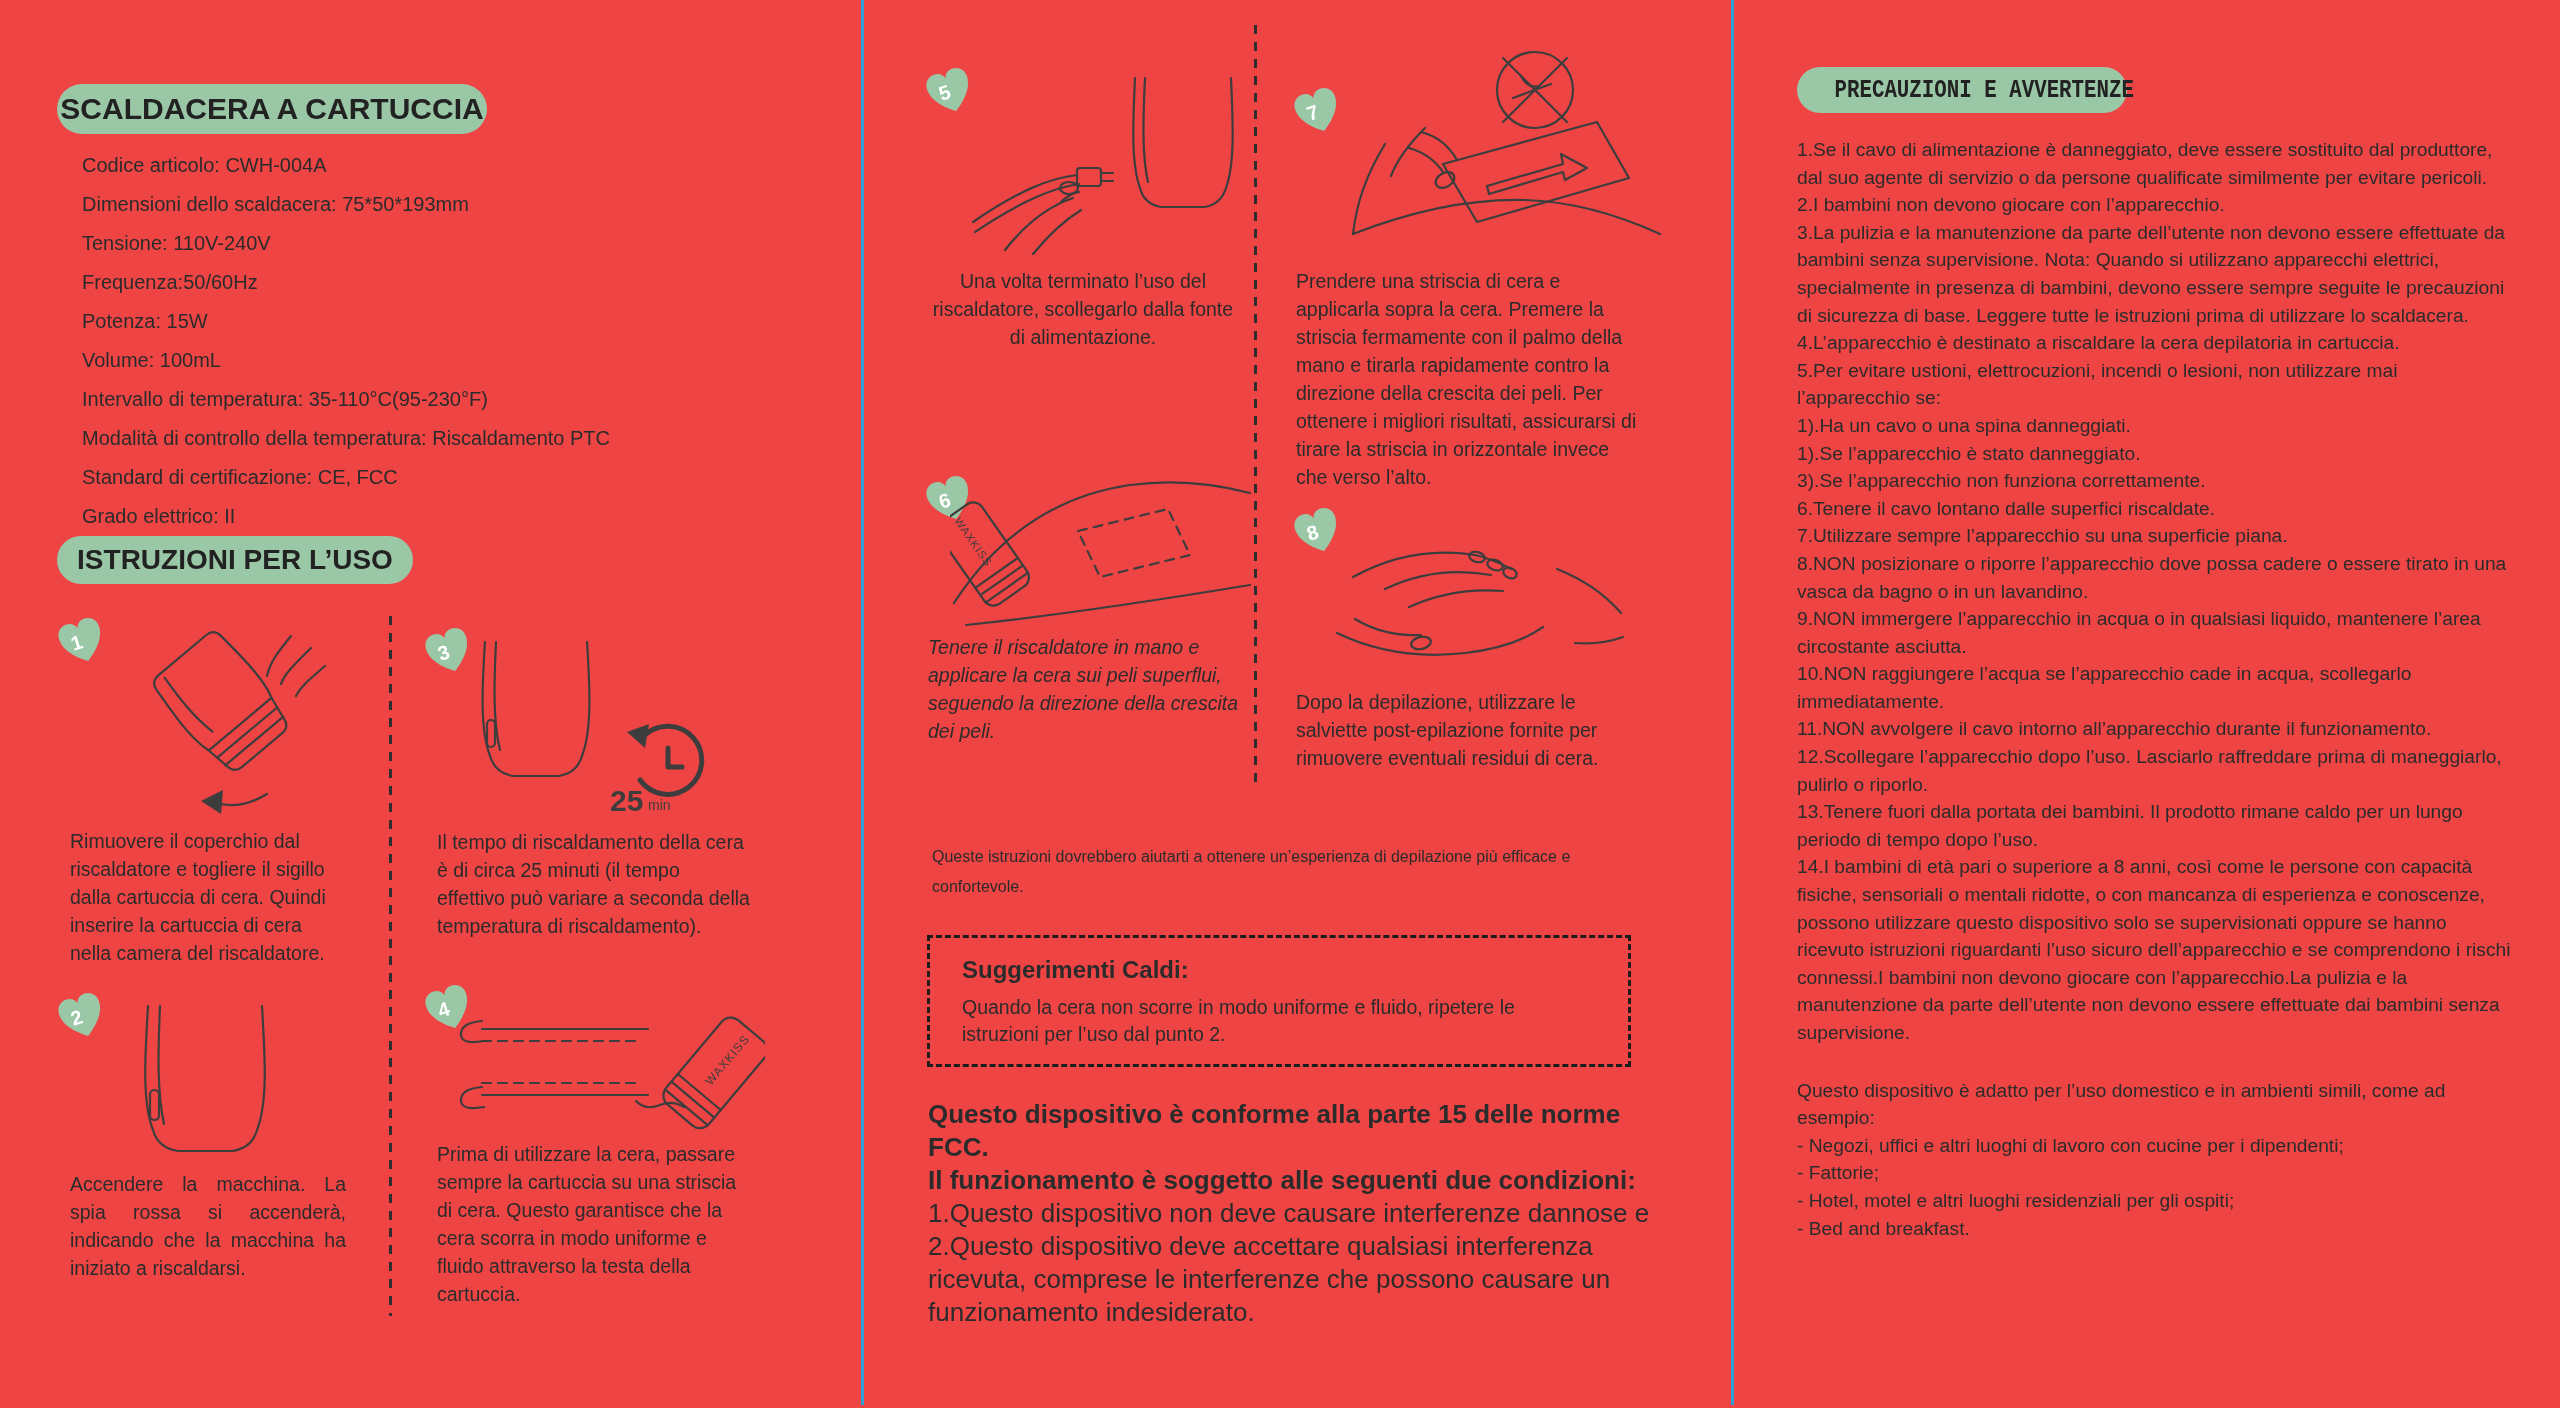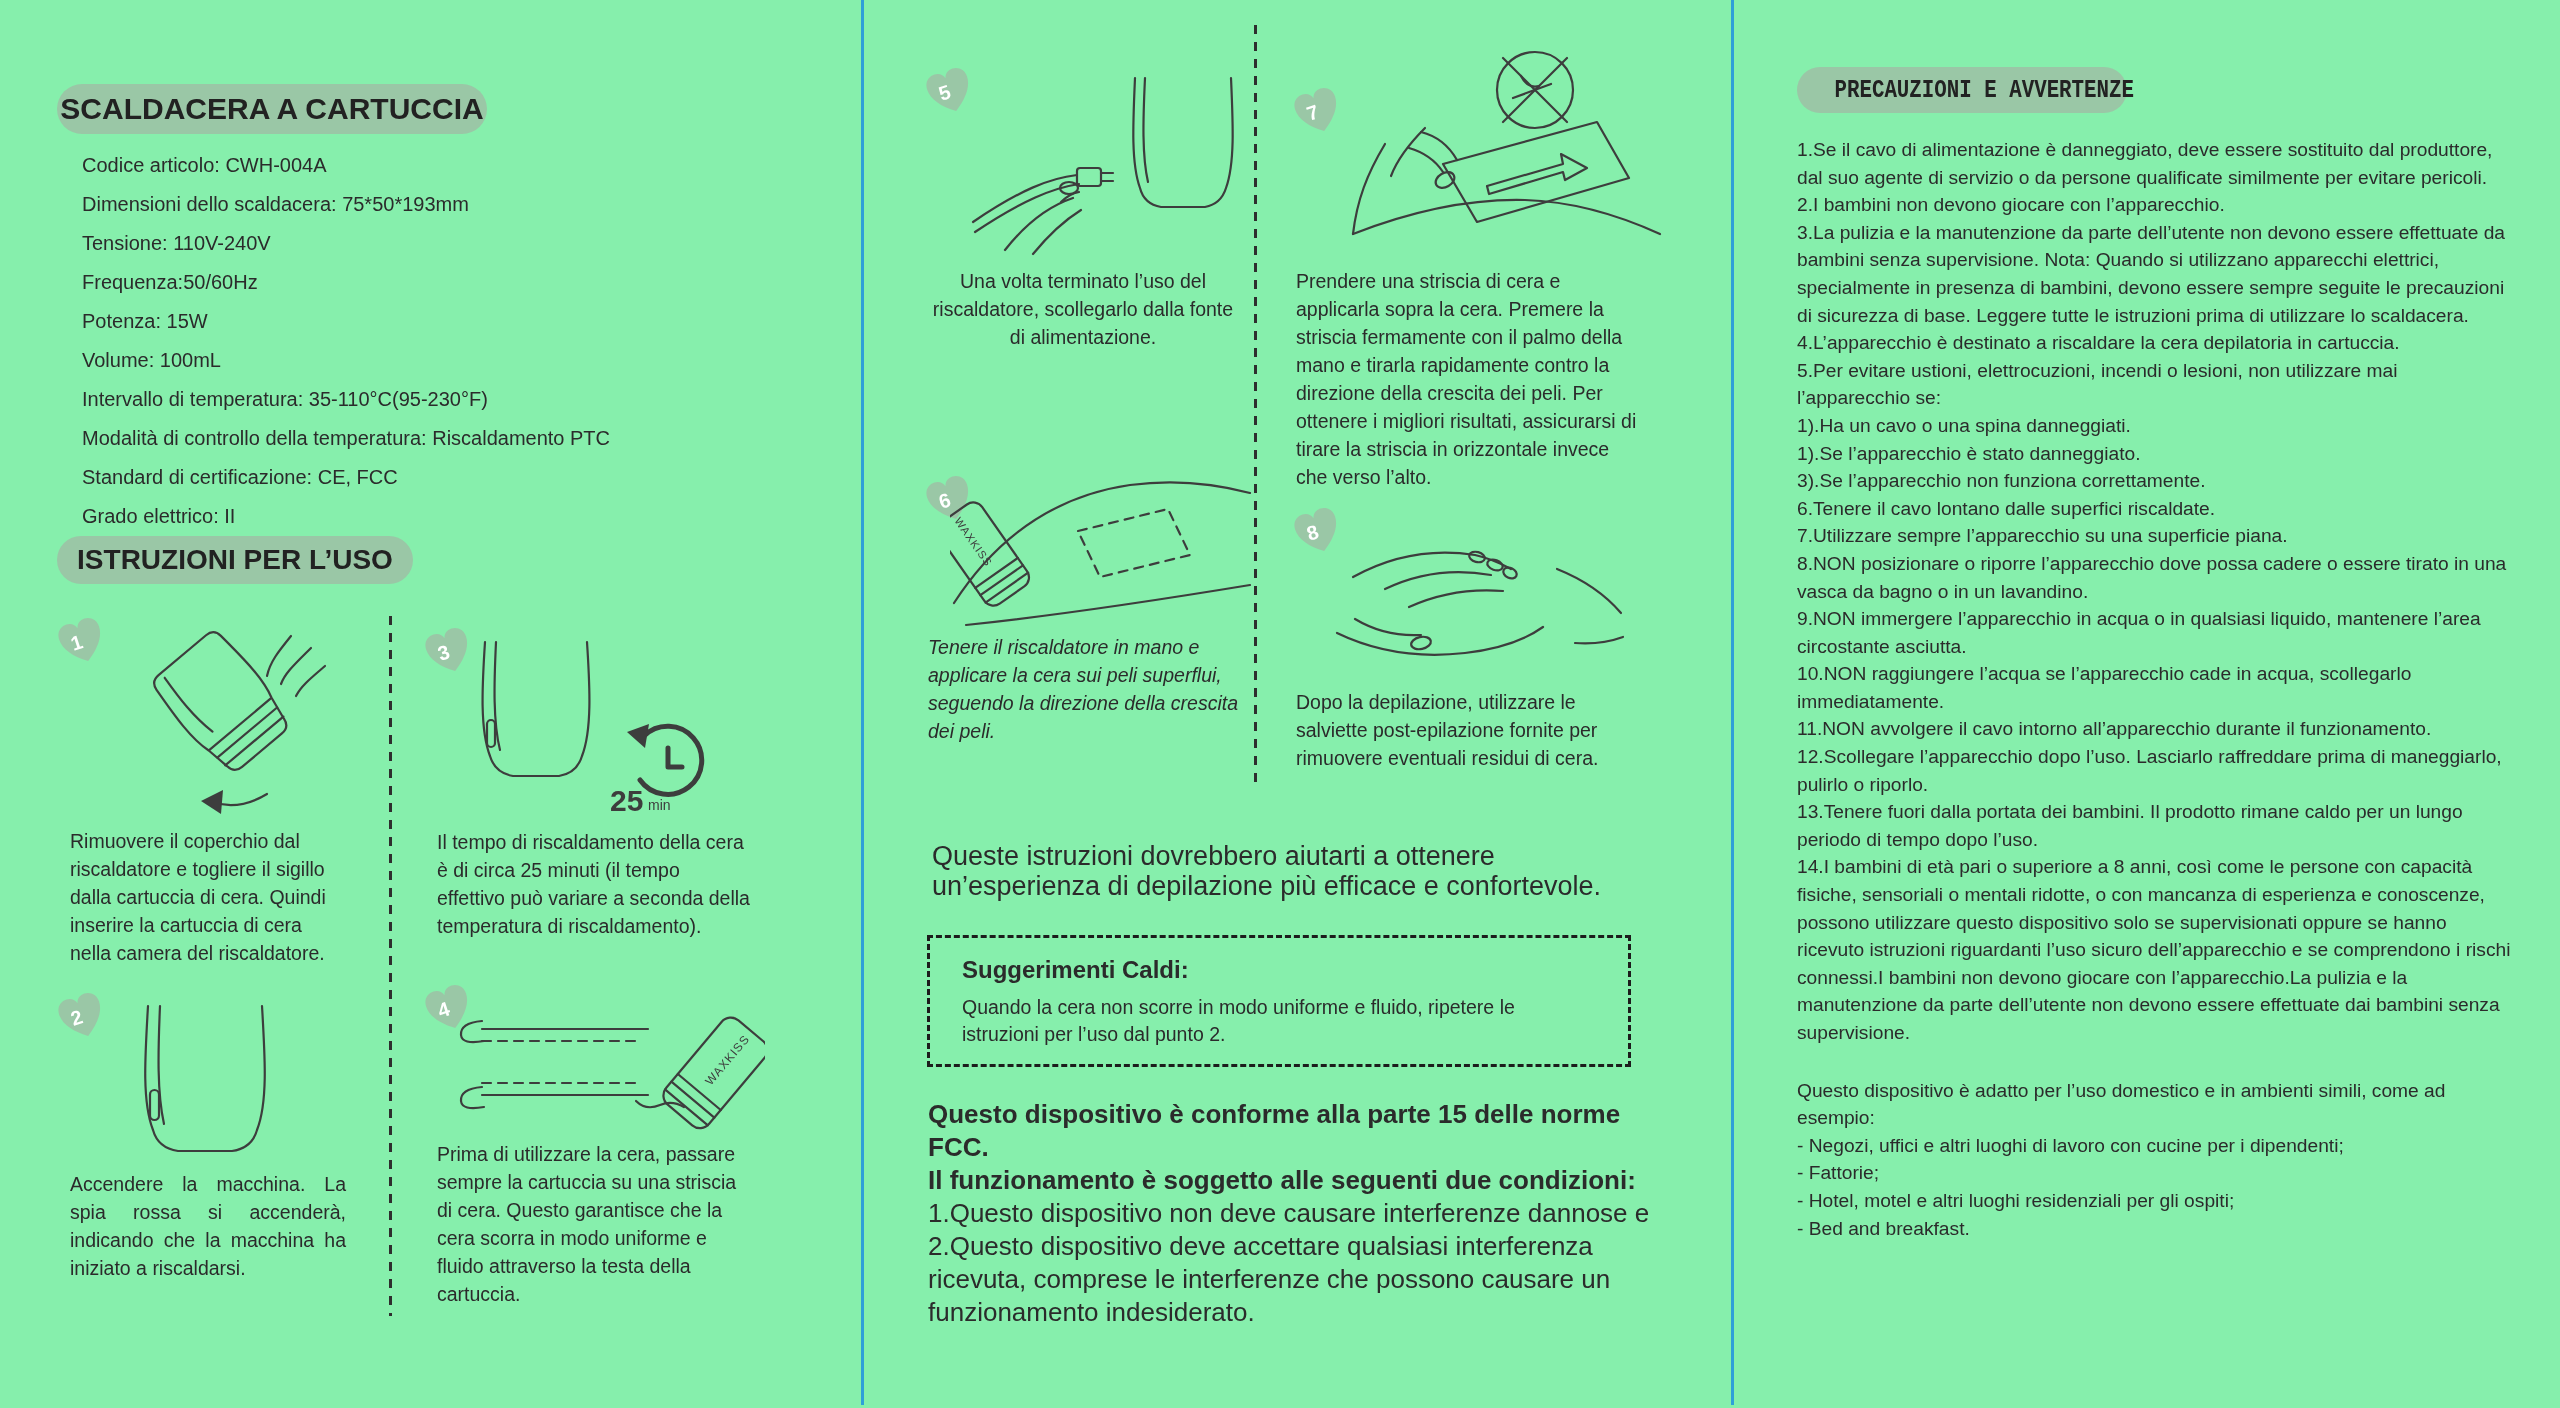--- a/index.html
+++ b/index.html
@@ -1,27 +1,27 @@
 <!DOCTYPE html>
 <html><head>
 <meta charset="utf-8">
 <style>
   html,body{margin:0;padding:0;background:#ffffff;}
-  .page{position:relative;width:2560px;height:1408px;background:#86efac;overflow:hidden;
+  .page{position:relative;width:2560px;height:1408px;background:#ef4444;overflow:hidden;
         font-family:"Liberation Sans",sans-serif;color:#2b2b2b;}
   .vline{position:absolute;top:0;height:1405px;width:3px;background:#2f9fd8;}
   .dashline{position:absolute;width:3px;
         background:repeating-linear-gradient(to bottom,#2e2e2e 0 9px,transparent 9px 17px);}
   .pill{position:absolute;background:#9ac7a6;border-radius:26px;color:#222;
         font-weight:bold;text-align:center;white-space:nowrap;}
   .condensed{display:inline-block;transform:scaleX(.8);transform-origin:50% 50%;}
   .specs{position:absolute;font-size:20px;line-height:39px;}
   .step-text{position:absolute;font-size:19.5px;line-height:28px;}
   .justify{text-align:justify;}
-  .note{position:absolute;font-size:27px;line-height:29.5px;}
+  .note{position:absolute;font-size:16px;line-height:29.5px;}
   .tips-box{position:absolute;border:3px dashed #1c1c1c;box-sizing:border-box;padding:18px 32px;}
   .tips-title{font-size:24px;font-weight:bold;margin-bottom:10px;}
   .tips-body{font-size:19.5px;line-height:27px;max-width:640px;}
   .fcc{position:absolute;font-size:26px;line-height:33px;}
   .fcc .bold{font-weight:bold;}
   .warnings{position:absolute;font-size:19.2px;line-height:27.6px;}
   .warnings p{margin:0;}
   .home-block{margin-top:30px;}
   .heart{position:absolute;}
   .heart-num{font-family:"Liberation Sans",sans-serif;font-weight:bold;font-size:20px;fill:#ffffff;}

